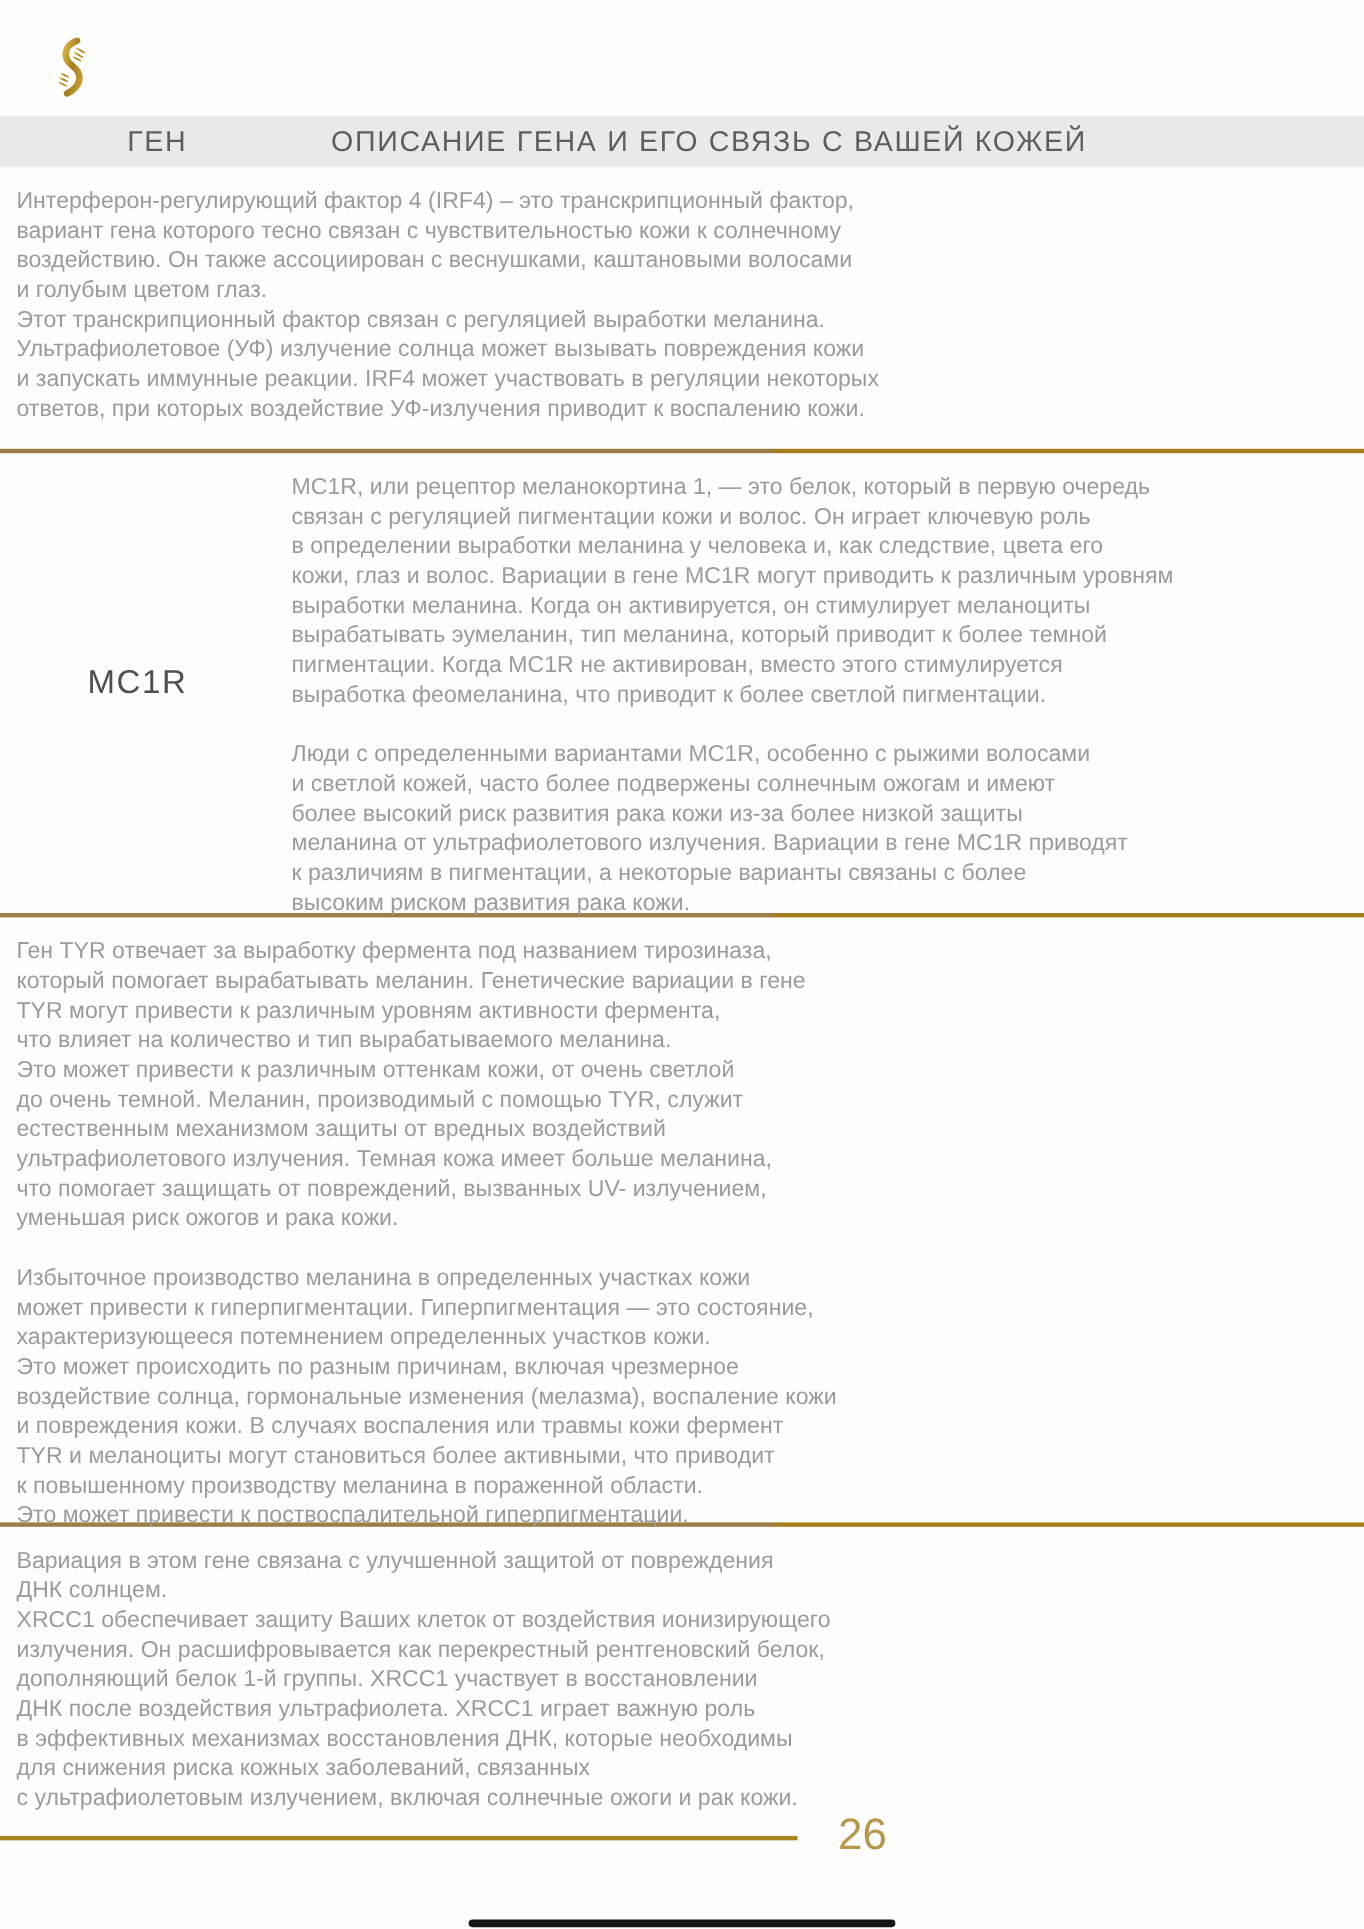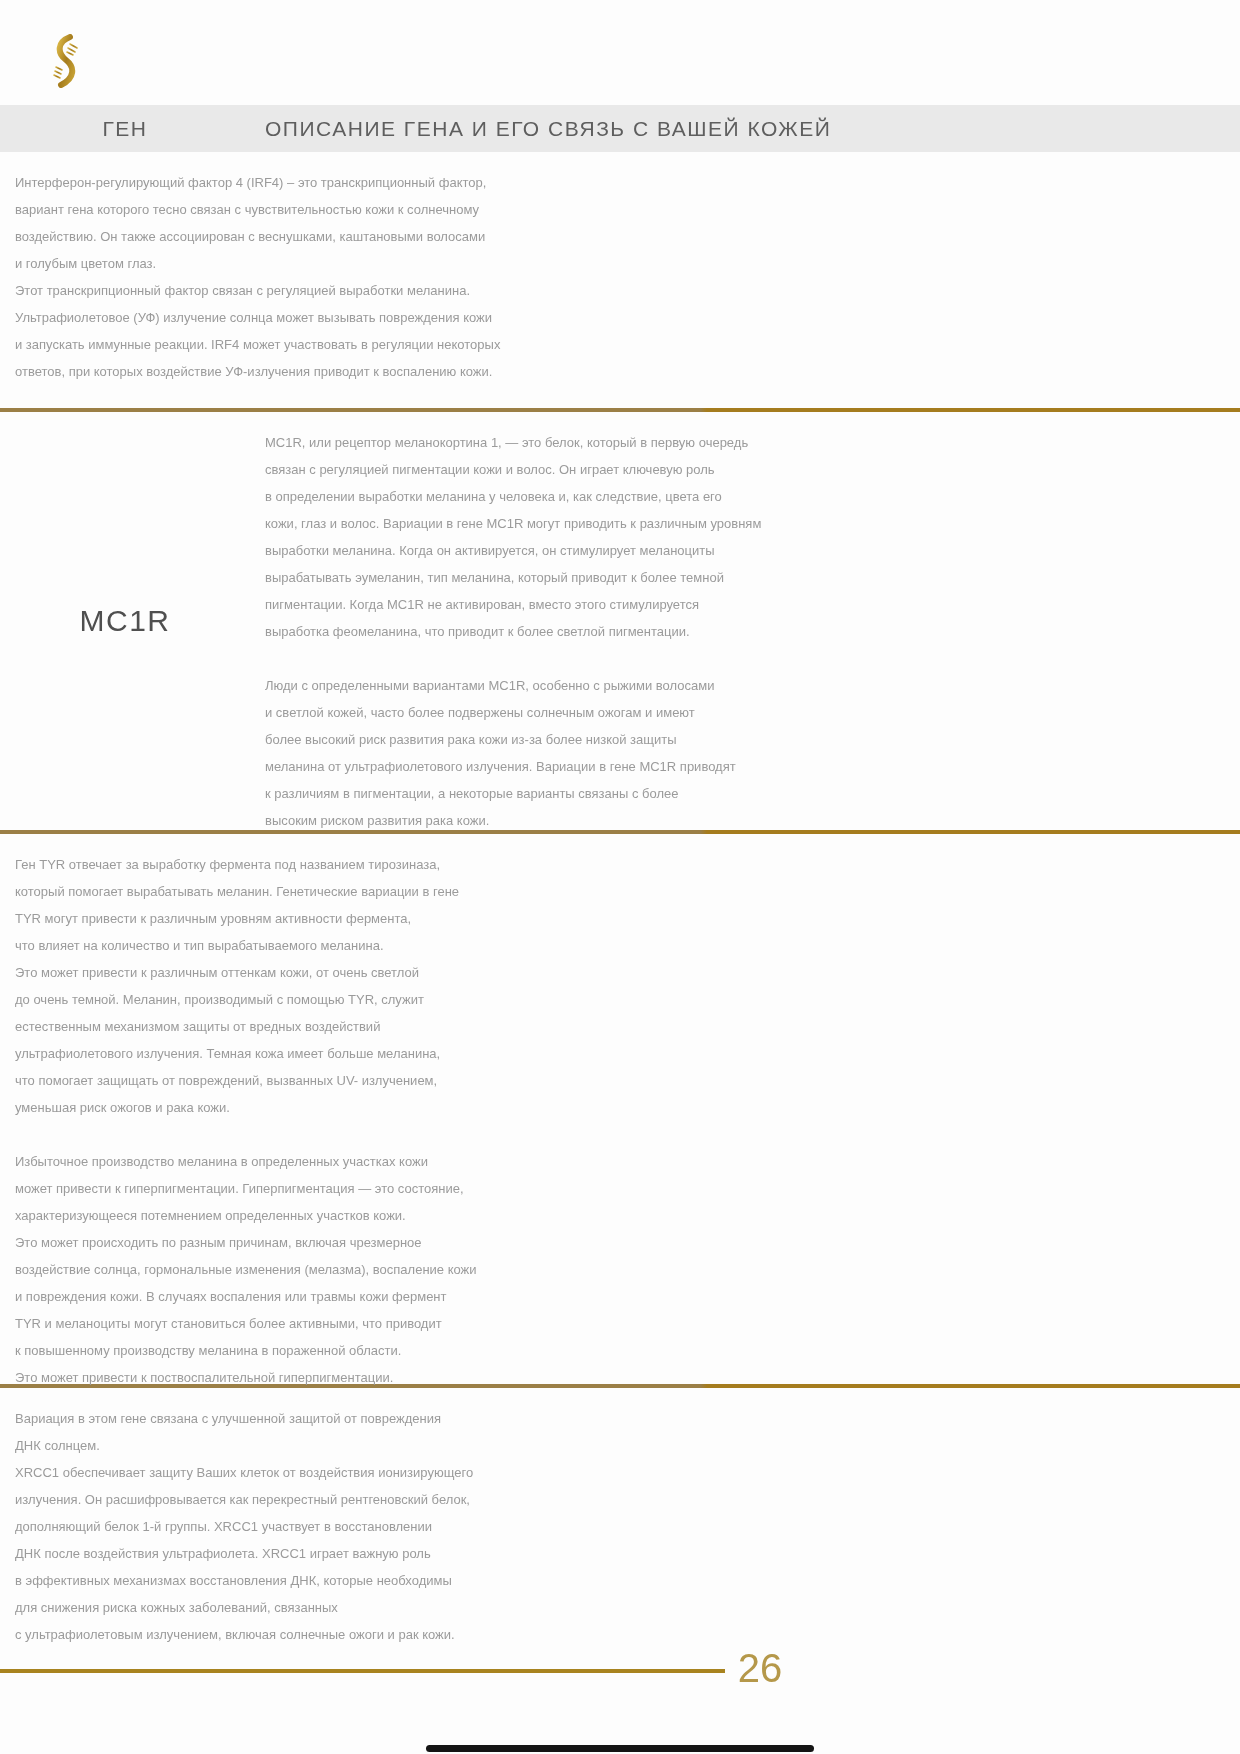--- a/index.html
+++ b/index.html
@@ -18,44 +18,45 @@
 
   .table-header {
     display: flex;
     height: 47px;
     background: #e9e9e9;
     align-items: center;
   }
   .col-gene { width: 250px; text-align: center; flex-shrink: 0; }
   .col-desc { flex: 1; padding-left: 15px; }
   .table-header .hdr-text {
-    font-size: 21px;
+    font-size: 26px;
     font-weight: 300;
     letter-spacing: 1.5px;
     color: #5e5e5e;
+    margin-left: 36px;
   }
 
   .row { display: flex; }
   .row-gene {
     width: 250px;
     flex-shrink: 0;
     display: flex;
     align-items: center;
     justify-content: center;
   }
   .gene-label {
     font-size: 30px;
     font-weight: 300;
     letter-spacing: 1.5px;
     color: #4f4f4f;
   }
   .row-desc {
     flex: 1;
     padding: 17px 30px 10px 15px;
-    font-size: 13px;
+    font-size: 21px;
     line-height: 27px;
     font-weight: 300;
     color: #9b9b9b;
     white-space: pre-line;
   }
   .row-irf4  { height: 256px; }
   .row-mc1r  { height: 418px; }
   .row-tyr   { height: 550px; }
   .row-xrcc1 { height: 260px; }
 
@@ -67,21 +68,21 @@
   .footer-line {
     position: absolute;
     left: 0;
     top: 1669px;
     width: 725px;
     height: 4px;
     background: #a8831f;
   }
   .page-number {
     position: absolute;
-    left: 728px;
+    left: 752px;
     top: 1646px;
     width: 64px;
     text-align: center;
     font-size: 40px;
     font-weight: 300;
     color: #b5984a;
   }
   .home-indicator {
     position: absolute;
     bottom: 2px;

